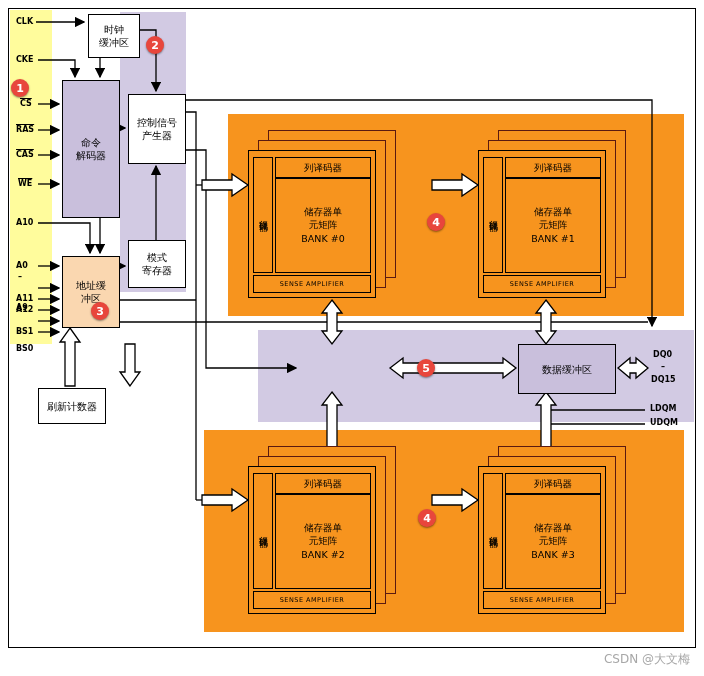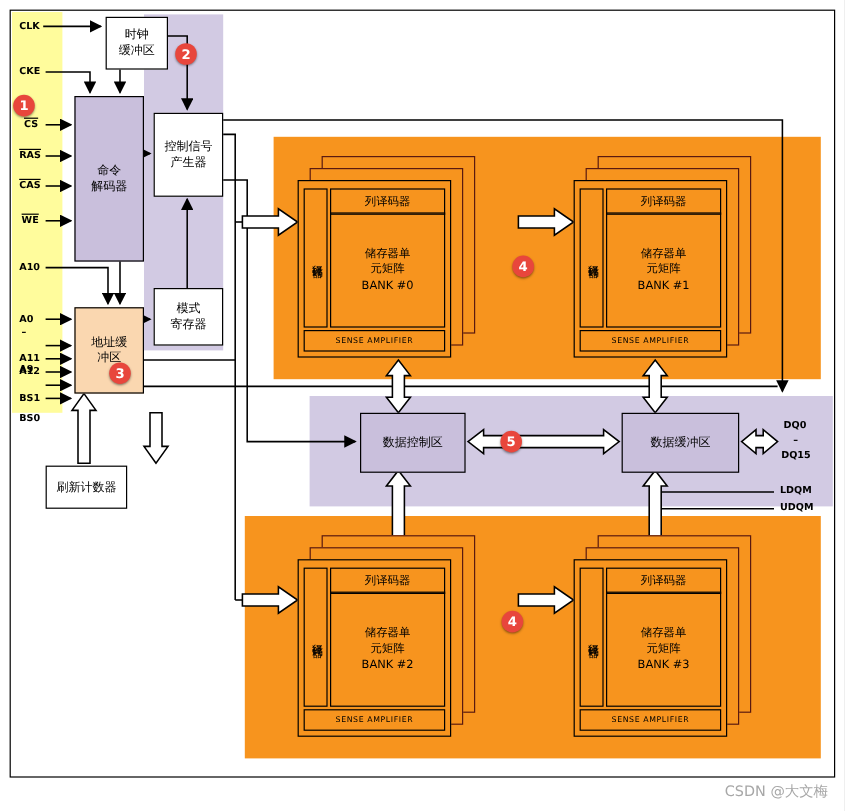--- a/index.html
+++ b/index.html
@@ -137,23 +137,20 @@
     <span>寄存器</span>
   </div>
   <div class="box peach" style="left:62px;top:256px;width:56px;height:70px;">
     <span>地址缓</span>
     <span>冲区</span>
   </div>
   <div class="box" style="left:38px;top:388px;width:66px;height:34px;">
     <span>刷新计数器</span>
   </div>
 
-  <div class="box lav" style="left:300px;top:344px;width:86px;height:48px;">
-    <span>数据控制区</span>
-  </div>
   <div class="box lav" style="left:518px;top:344px;width:96px;height:48px;">
     <span>数据缓冲区</span>
   </div>
 
   <div class="stack" style="left:248px;top:130px;">
     <div class="sheet s3"></div>
     <div class="sheet s2"></div>
     <div class="sheet front">
       <div class="cdec">列译码器</div>
       <div class="rdec">行译码器</div>

